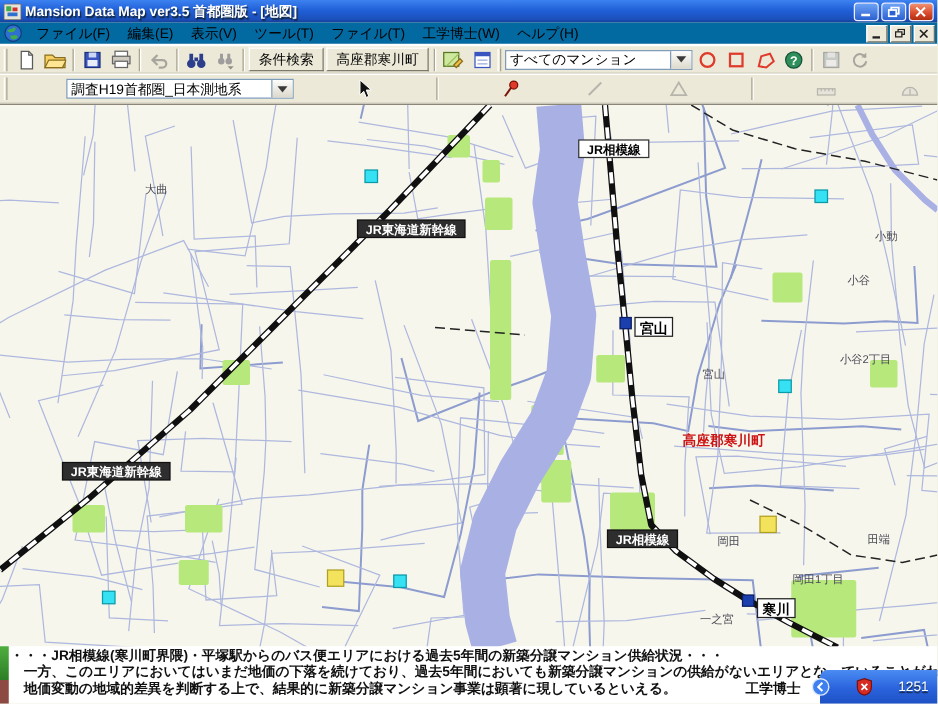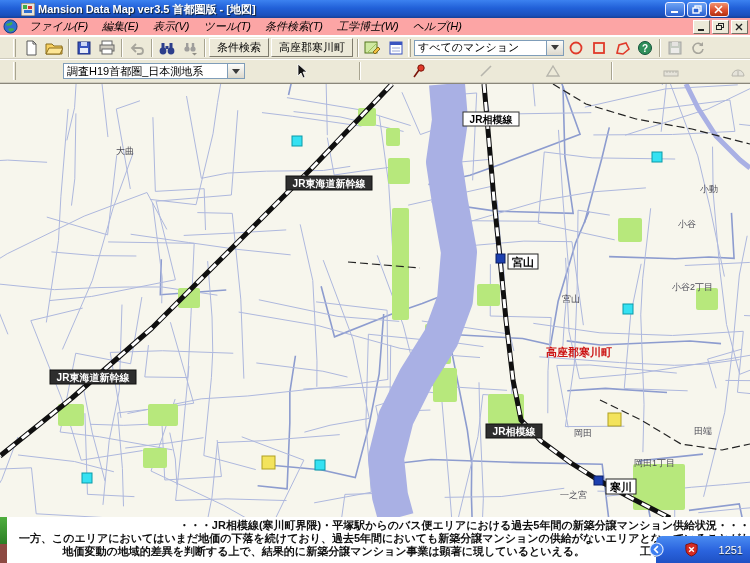--- a/index.html
+++ b/index.html
@@ -1,39 +1,39 @@
 <!DOCTYPE html>
 <html><head>
 <meta charset="utf-8">
 <style>
   * { box-sizing: border-box; margin:0; padding:0; }
   html,body { width:750px; height:563px; overflow:hidden; }
   body { font-family:"Liberation Sans","DejaVu Sans",sans-serif; background:#ece9d8; position:relative; font-size:11px; }
 
   
-  .titlebar{height:18px;display:flex;align-items:center;padding:0 20px;
+  .titlebar{height:18px;display:flex;align-items:center;padding:0 2px;
     background:linear-gradient(180deg,#3c82f0 0%,#2160d8 45%,#1b50bc 85%,#164097 100%);}
   .titlebar .ticon{width:14px;height:13px;margin:0 3px 0 1px;flex:none;}
   .titlebar .ttext{color:#fff;font-weight:bold;font-size:11px;text-shadow:1px 1px 1px #123;white-space:nowrap;flex:1;}
   .wbtns{display:flex;gap:2px;margin-right:1px;}
   .wbtn{width:20px;height:15px;border-radius:3px;border:1px solid #eef;display:flex;align-items:center;justify-content:center;
     background:linear-gradient(180deg,#6da3f5,#2b61d0);}
   .wbtn.close{background:linear-gradient(180deg,#f0926f,#d9492a 60%,#b03010);}
   .wbtn svg{display:block;}
 
   
-  .menubar{height:18px;display:flex;align-items:center;background:#fca5a5;border-bottom:1px solid #fff;padding:0 2px;font-style:italic;}
+  .menubar{height:18px;display:flex;align-items:center;background:#0369a1;border-bottom:1px solid #fff;padding:0 2px;}
   .menubar .gicon{width:15px;height:15px;margin:0 4px 0 1px;flex:none;}
   .menu-item{padding:1px 7px;white-space:nowrap;cursor:default;}
   .menubar .spacer{flex:1;}
   .mdibtn{width:17px;height:14px;margin-left:2px;background:#ece9d8;border:1px solid;border-color:#fff #716f64 #716f64 #fff;
     display:flex;align-items:center;justify-content:center;}
 
   
-  .toolbar{display:flex;align-items:center;background:#ece9d8;border-top:1px solid #fff;border-bottom:1px solid #cfccbe;padding:1px 12px;}
+  .toolbar{display:flex;align-items:center;background:#ece9d8;border-top:1px solid #fff;border-bottom:1px solid #cfccbe;padding:1px 2px;}
   .toolbar.row1{height:23px;}
   .toolbar.row2{height:24px;gap:44px;}
   .grip{width:3px;height:18px;border-left:1px solid #fff;border-right:1px solid #a8a490;margin:0 3px 0 1px;flex:none;}
   .sep{width:1px;height:18px;background:#a8a490;box-shadow:1px 0 0 #fff;margin:0 3px;flex:none;}
   .tbtn{width:23px;height:21px;display:flex;align-items:center;justify-content:center;flex:none;border:1px solid transparent;}
   .tbtn.gray{opacity:.45;}
   .txtbtn{height:19px;padding:1px 7px;margin:0 1px;background:#ece9d8;border:1px solid;border-color:#fff #7d7a6c #7d7a6c #fff;
     white-space:nowrap;flex:none;font-size:11px;}
   .combo{height:16px;display:flex;align-items:stretch;border:1px solid #7f9db9;background:#fff;flex:none;}
   .combo .cval{flex:1;display:flex;align-items:center;padding:0 3px;white-space:nowrap;overflow:hidden;font-size:11px;}
@@ -42,21 +42,21 @@
   .tri-down{width:0;height:0;border:4px solid transparent;border-top:5px solid #3a3a3a;margin-top:4px;}
 
   
   .maparea{position:absolute;left:0;top:83px;width:750px;height:434px;border-top:1px solid #8a877a;background:#f7f6ed;}
   .maparea svg{display:block;}
 
   
   .bottom{position:absolute;left:0;top:517px;width:750px;height:46px;background:#fff;}
   .sliver-green{position:absolute;left:0;top:0;width:7px;height:27px;background:linear-gradient(180deg,#4fae3e,#2c7e26);}
   .sliver-maroon{position:absolute;left:0;top:27px;width:7px;height:19px;background:#8d4a42;}
-  .annot{position:absolute;left:8px;top:2px;right:0;font-weight:bold;color:#101010;font-size:11px;line-height:13px;white-space:nowrap;overflow:hidden;text-align:right;}
+  .annot{position:absolute;left:8px;top:2px;right:0;font-weight:bold;color:#101010;font-size:11px;line-height:13px;white-space:nowrap;overflow:hidden;}
   .taskbar{position:absolute;right:0;top:19px;width:94px;height:27px;z-index:5;
     background:linear-gradient(180deg,#4a8cf2 0%,#2a63dd 55%,#1e51c4 100%);border-top-left-radius:6px;
     display:flex;align-items:center;justify-content:flex-end;gap:20px;padding:0 7px 0 4px;}
   .taskbar .clock{color:#fff;font-size:11px;text-shadow:0 1px 1px #123;}
   .tbicon{width:15px;height:15px;flex:none;}
 </style>
 </head>
 <body>
 
 <div class="titlebar">
@@ -90,21 +90,21 @@
 <div class="menubar">
   <svg class="gicon" viewBox="0 0 16 16">
     <circle cx="8" cy="8" r="7" fill="#2f6fd0" stroke="#123a7a"></circle>
     <path d="M3 6c2-2 4-1 6-3 2 1 1 3-1 4-2 0-3 1-5-1z" fill="#3fae4a"></path>
     <path d="M6 10c2 0 5-1 6 1-1 2-3 3-5 2-1-1-2-2-1-3z" fill="#3fae4a"></path>
   </svg>
   <div class="menu-item">ファイル(F)</div>
   <div class="menu-item">編集(E)</div>
   <div class="menu-item">表示(V)</div>
   <div class="menu-item">ツール(T)</div>
-  <div class="menu-item">条件検索(T)</div>
+  <div class="menu-item">ファイル(T)</div>
   <div class="menu-item">工学博士(W)</div>
   <div class="menu-item">ヘルプ(H)</div>
   <div class="spacer"></div>
   <div class="mdibtn">
       <svg width="9" height="8">
         <rect x="1" y="6" width="6" height="2" fill="#222"></rect>
       </svg>
     </div>
   <div class="mdibtn">
       <svg width="9" height="8">

